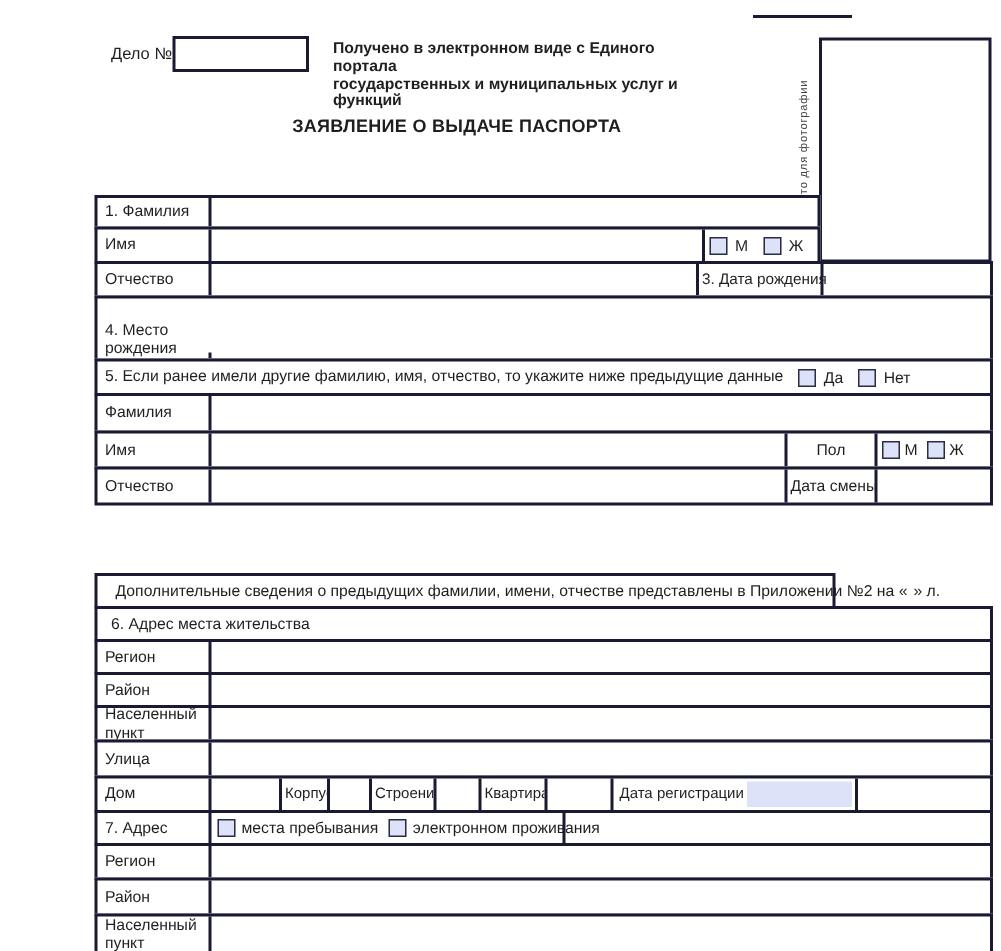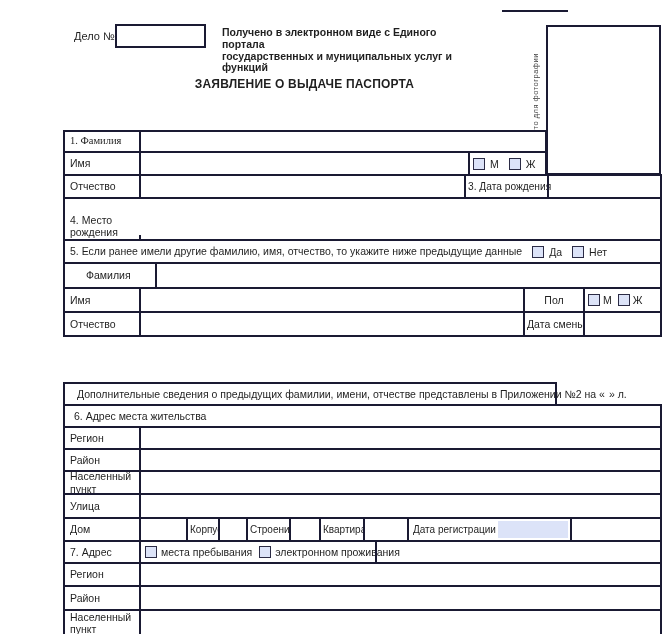--- a/index.html
+++ b/index.html
@@ -50,21 +50,21 @@
   <div class="abs case-box" style="left:115px;top:24px;width:91px;height:24px;"></div>
   <div class="abs received" style="left:222px;top:27px;width:250px;">
     <div>Получено в электронном виде с Единого портала</div>
     <div>государственных и муниципальных услуг и функций</div>
   </div>
   <div class="abs form-title" style="left:63px;top:77px;width:483px;">ЗАЯВЛЕНИЕ О ВЫДАЧЕ ПАСПОРТА</div>
 
   <div class="abs photo-label" style="left:531px;top:25px;height:148px;">место для фотографии</div>
   <div class="abs photo-box" style="left:546px;top:25px;width:115px;height:150px;"></div>
 
-  <div class="row" style="left:63px;top:130px;width:484px;height:23px;font-family:Liberation Serif, serif;">
+  <div class="row" style="left:63px;top:130px;width:484px;height:23px;">
     <div class="cell label-col">
         <span class="lbl">1. Фамилия</span>
       </div>
     <div class="cell field bl">
         <div class="fill"></div>
       </div>
   </div>
 
   <div class="row" style="left:63px;top:151px;width:484px;height:25px;">
     <div class="cell label-col">
@@ -111,21 +111,21 @@
   <div class="row" style="left:63px;top:239px;width:599px;height:25px;">
     <div class="cell" style="padding-left:5px;flex:1;">
       <span class="lbl nowrap" style="padding:0;">5. Если ранее имели другие фамилию, имя, отчество, то укажите ниже предыдущие данные</span>
       <span class="cb" style="margin-left:10px;"></span>
       <span class="cb-lab">Да</span>
       <span class="cb"></span>
       <span class="cb-lab">Нет</span>
     </div>
   </div>
 
-  <div class="row" style="left:63px;top:262px;width:599px;height:27px;padding-left:16px;">
+  <div class="row" style="left:63px;top:262px;width:599px;height:27px;">
     <div class="cell label-col">
         <span class="lbl">Фамилия</span>
       </div>
     <div class="cell field bl">
         <div class="fill"></div>
       </div>
   </div>
 
   <div class="row" style="left:63px;top:287px;width:599px;height:26px;">
     <div class="cell label-col">

